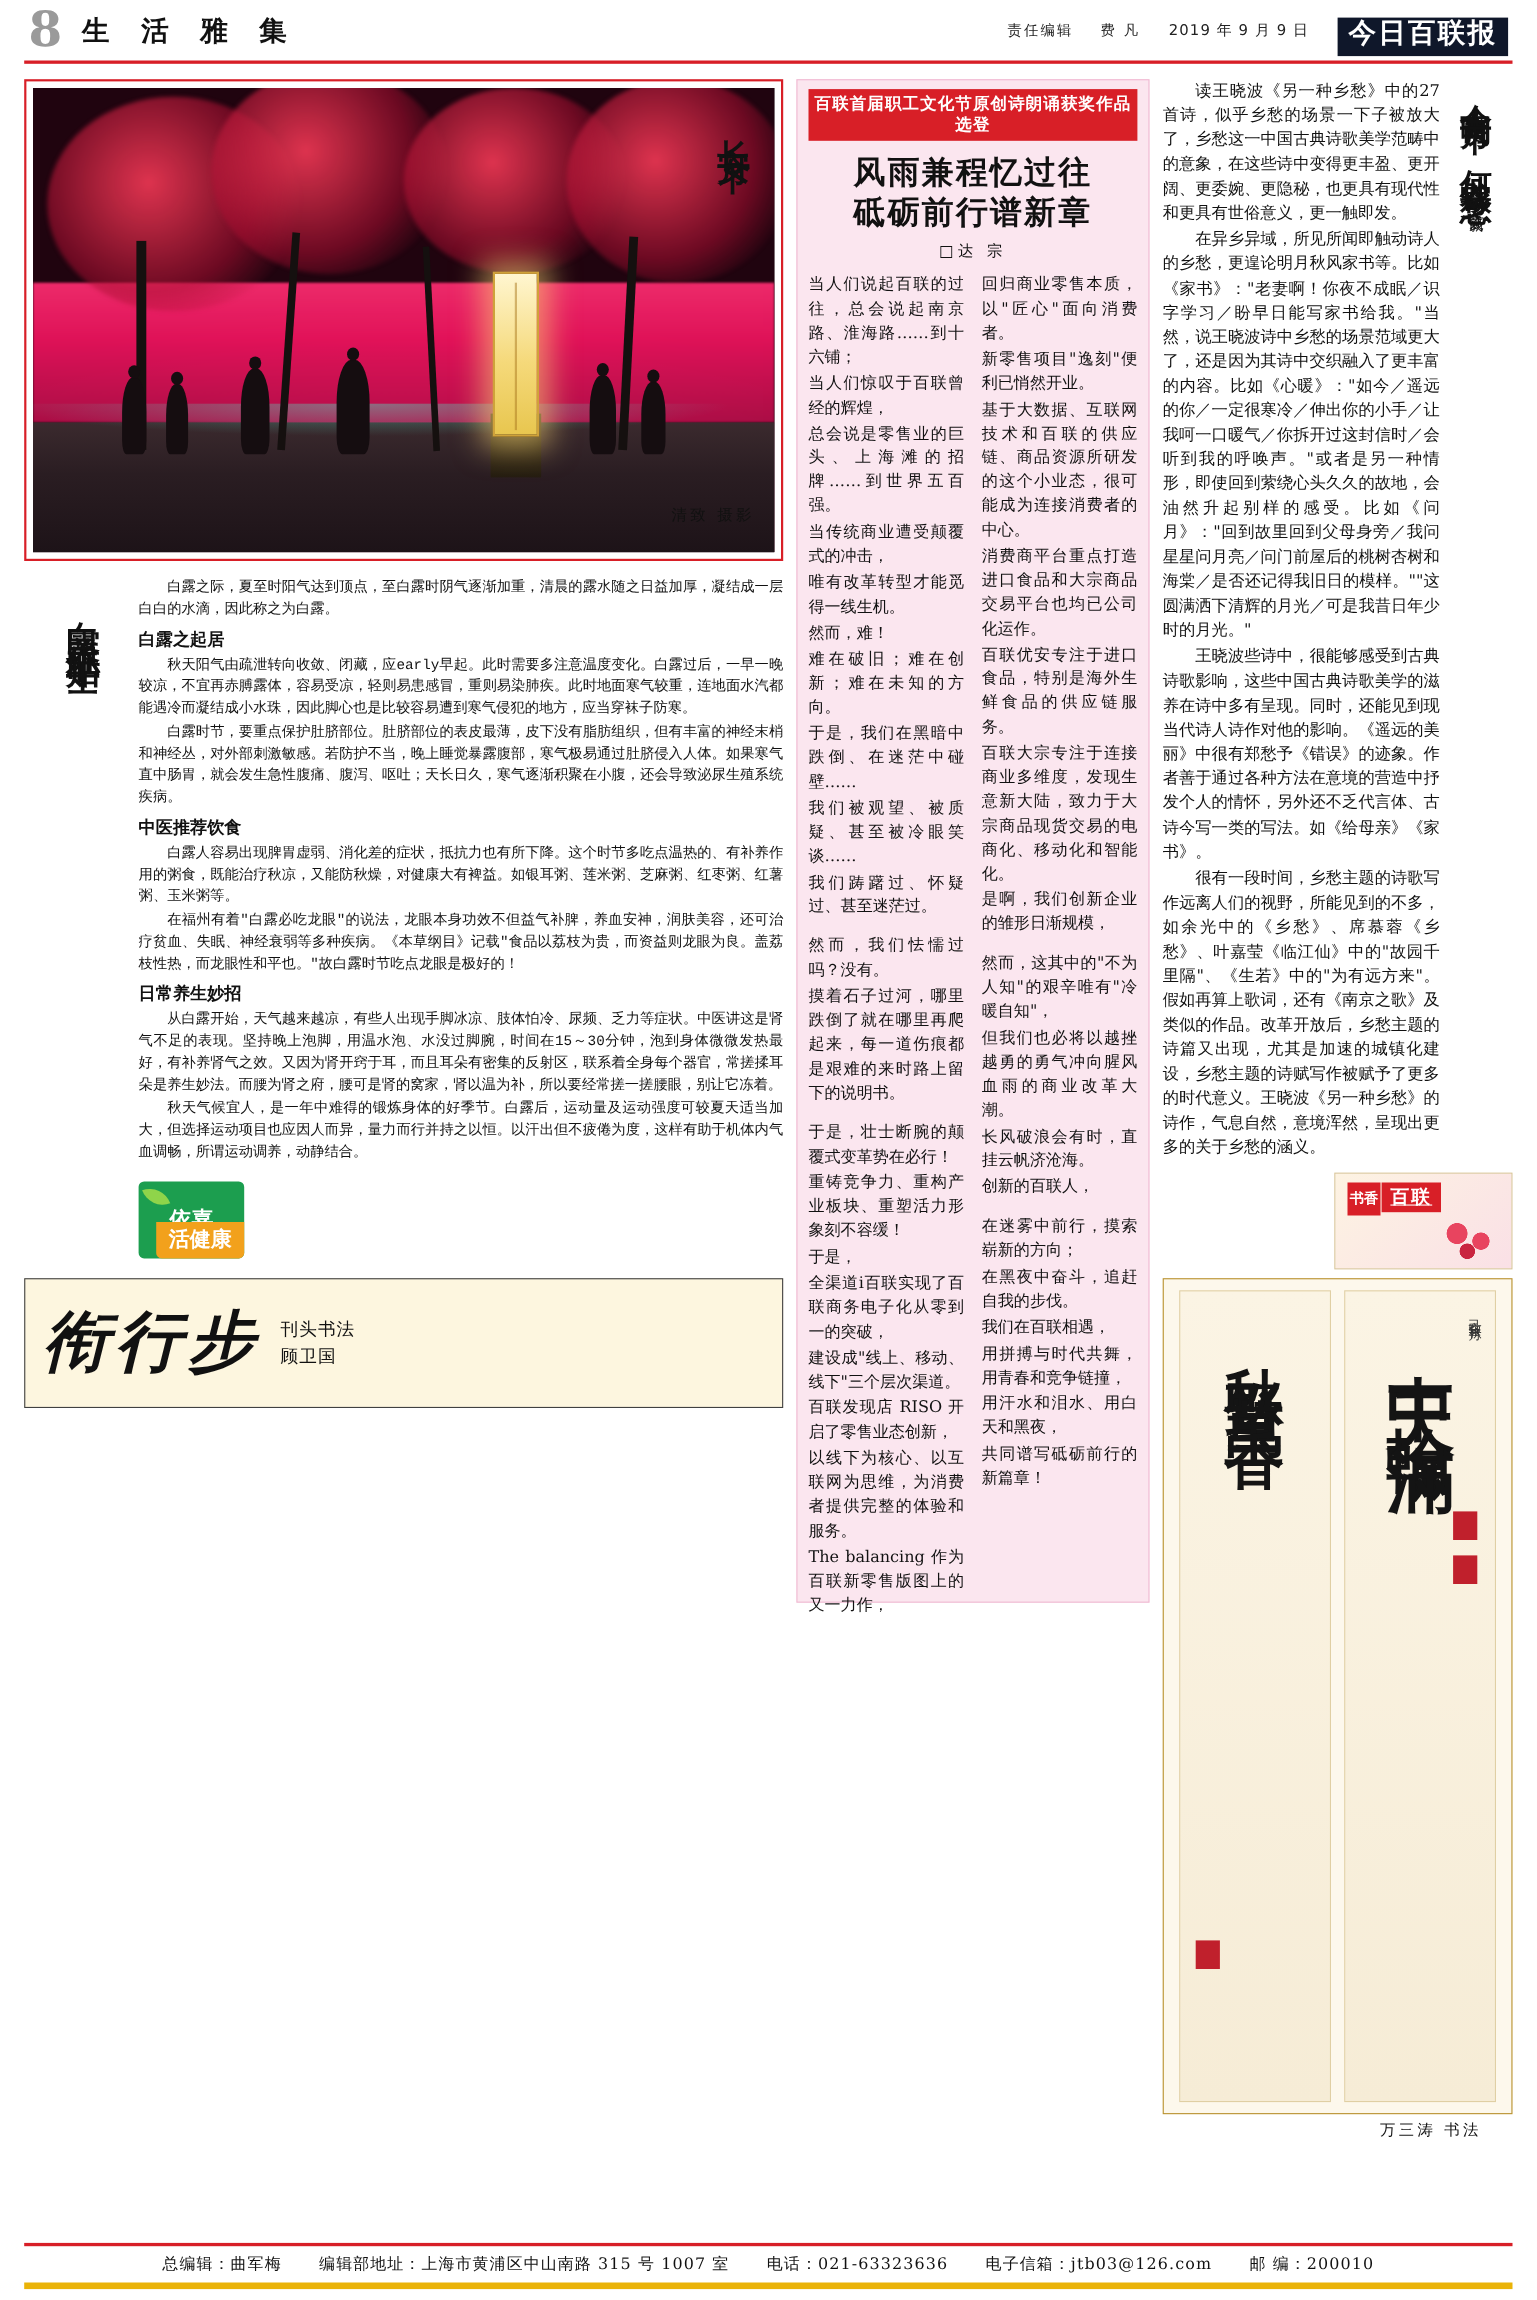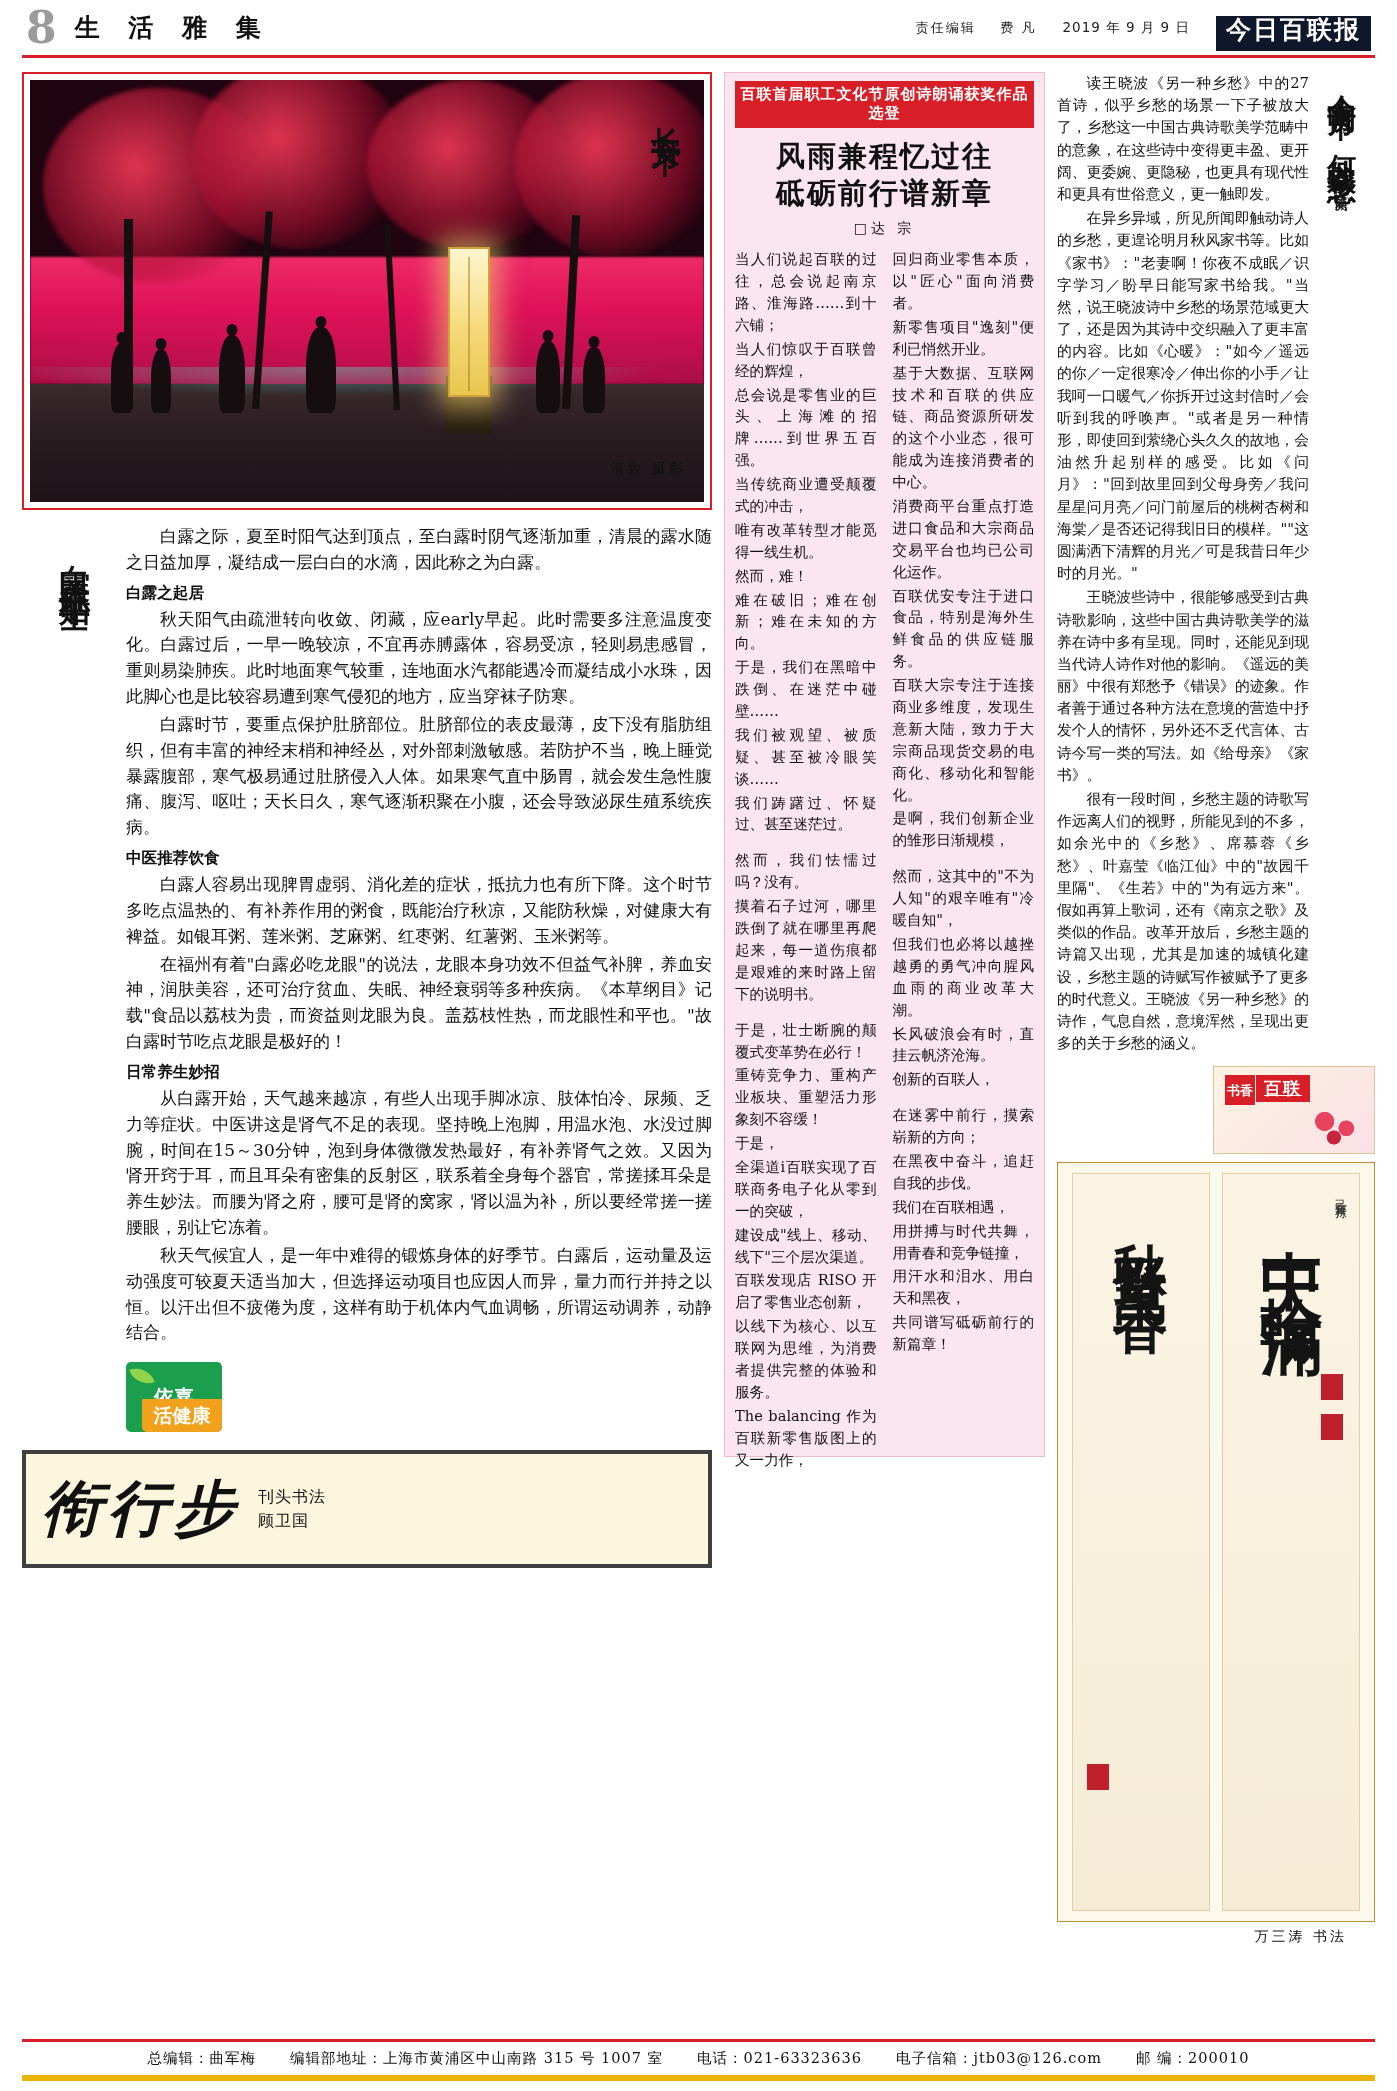--- a/index.html
+++ b/index.html
@@ -180,25 +180,26 @@
     font-size: 31px;
     font-weight: 700;
     letter-spacing: 6px;
     color: #111;
     line-height: 1.35;
     margin: 0 auto;
   }
   .body-col { width: 586px; font-family: "DejaVu Serif","Liberation Serif",serif; }
   .body-col p {
     margin: 0 0 2px 0;
-    font-size: 17px;
+    font-size: 13px;
     line-height: 1.52;
     color: #111;
     text-align: justify;
     text-indent: 2em;
+    font-family: Liberation Mono, monospace;
   }
   .sub-head {
     font-size: 15.6px;
     font-weight: 700;
     color: #111;
     margin: 7px 0 3px 0;
     text-indent: 0;
   }
   .health-logo {
     margin-top: 16px;
@@ -224,21 +225,21 @@
     position:absolute; left:16px; right:0; bottom:0; height: 33px;
     background:#f2a11c; border-radius: 0 0 5px 5px;
     display:flex;align-items:center;justify-content:center;
     font-family:"DejaVu Serif","Liberation Serif",serif;
     font-size:19px;font-weight:700;color:#fff;
   }
 
   
   .calli-block {
     margin-top: 18px;
-    border: 4px solid #404040;
+    border: 1px solid #404040;
     background: #fdf6df;
     height: 118px;
     display: flex;
     align-items: center;
     padding: 0 16px;
     gap: 18px;
   }
   .calli-chars {
     font-family: "DejaVu Serif", "Liberation Serif", serif;
     font-size: 60px;

